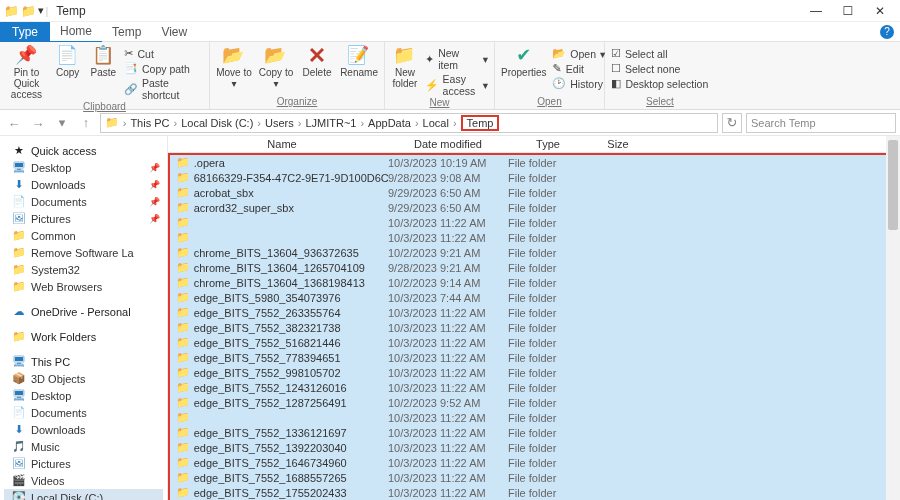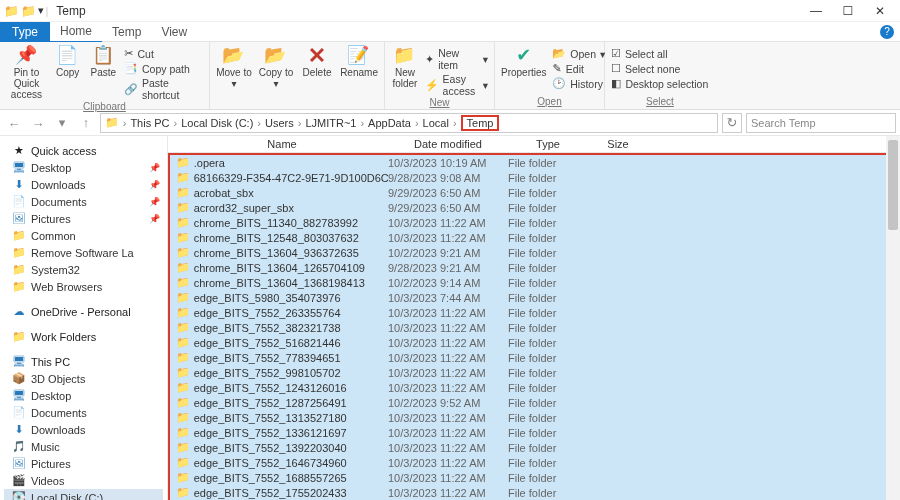--- a/index.html
+++ b/index.html
@@ -129,20 +129,21 @@
           </div>
         <div class="rbtn-big" style="width:36px">
             <div class="ricon" style="color:#c0392b;font-weight:bold;font-size:22px">✕</div>
             <span>Delete</span>
           </div>
         <div class="rbtn-big" style="width:40px">
             <div class="ricon">📝</div>
             <span>Rename</span>
           </div>
       </div>
+      <div class="grouplabel">Organize</div>
     </div>
 
     <div class="rgroup" style="width:110px">
       <div class="items">
         <div class="rbtn-big" style="width:38px">
             <div class="ricon">📁</div>
             <span>New folder</span>
           </div>
         <div class="smallstack">
           <div class="rbtn-small"><span class="smicon">✦</span><span>New item</span> ▾</div>
@@ -340,29 +341,27 @@
               <div class="fname">
                 <span class="foldericon">📁</span>
                 <span>acrord32_super_sbx</span>
               </div>
               <div class="fdate">9/29/2023 6:50 AM</div>
               <div class="ftype">File folder</div>
             </div>
             <div class="frow">
               <div class="fname">
                 <span class="foldericon">📁</span>
-                <span>chrome_BITS_11340_882783992</span>
-              </div>
-              <div class="fdate">10/3/2023 11:22 AM</div>
-              <div class="ftype">File folder</div>
-            </div>
-            <div class="frow">
-              <div class="fname">
-                <span class="foldericon">📁</span>
-                <span>chrome_BITS_12548_803037632</span>
+              </div>
+              <div class="fdate">10/3/2023 11:22 AM</div>
+              <div class="ftype">File folder</div>
+            </div>
+            <div class="frow">
+              <div class="fname">
+                <span class="foldericon">📁</span>
               </div>
               <div class="fdate">10/3/2023 11:22 AM</div>
               <div class="ftype">File folder</div>
             </div>
             <div class="frow">
               <div class="fname">
                 <span class="foldericon">📁</span>
                 <span>chrome_BITS_13604_936372635</span>
               </div>
               <div class="fdate">10/2/2023 9:21 AM</div>
@@ -444,21 +443,20 @@
               <div class="fname">
                 <span class="foldericon">📁</span>
                 <span>edge_BITS_7552_1287256491</span>
               </div>
               <div class="fdate">10/2/2023 9:52 AM</div>
               <div class="ftype">File folder</div>
             </div>
             <div class="frow">
               <div class="fname">
                 <span class="foldericon">📁</span>
-                <span>edge_BITS_7552_1313527180</span>
               </div>
               <div class="fdate">10/3/2023 11:22 AM</div>
               <div class="ftype">File folder</div>
             </div>
             <div class="frow">
               <div class="fname">
                 <span class="foldericon">📁</span>
                 <span>edge_BITS_7552_1336121697</span>
               </div>
               <div class="fdate">10/3/2023 11:22 AM</div>

